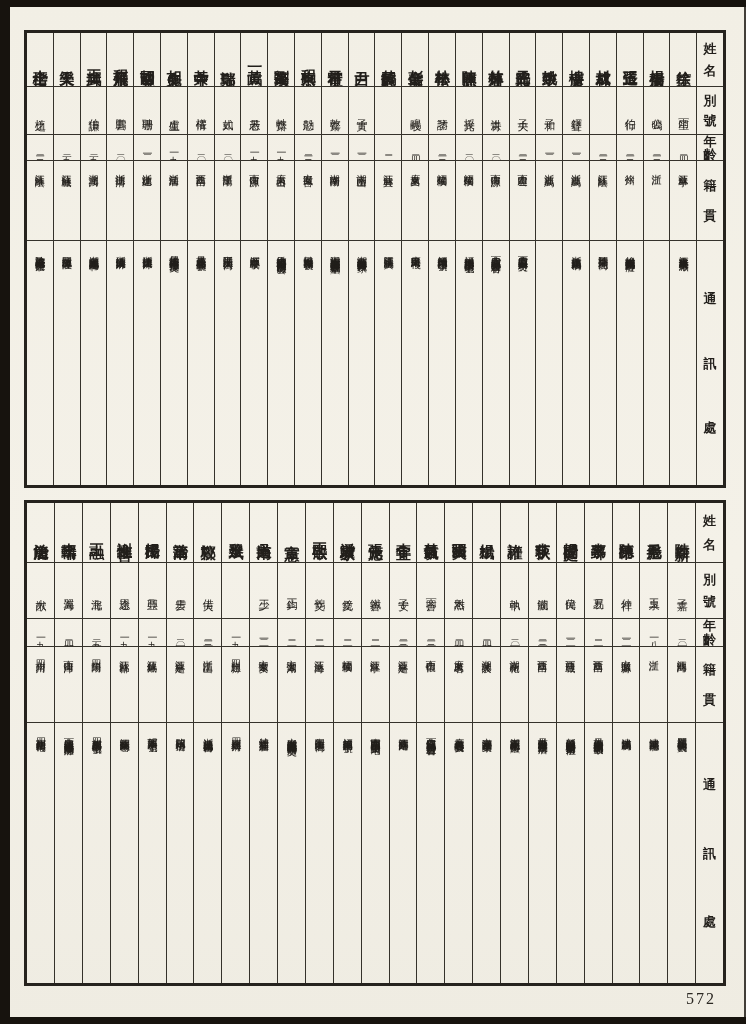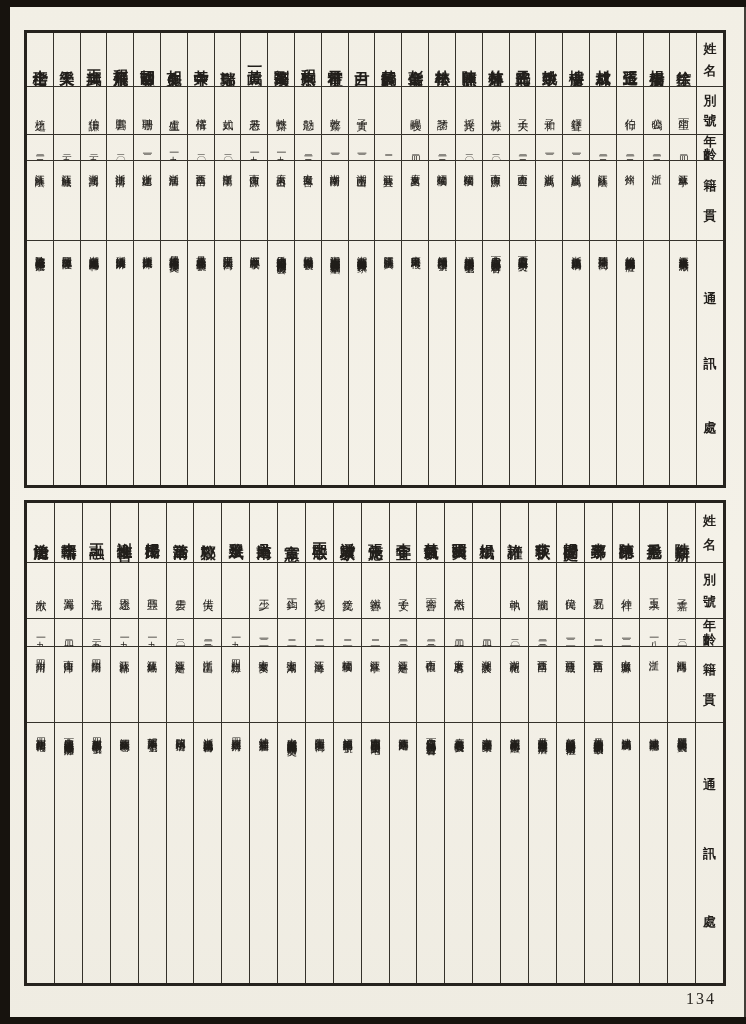--- a/index.html
+++ b/index.html
@@ -969,14 +969,14 @@
           <div class="cell cell-native">
             <span class="vtext">四川南川</span>
           </div>
           <div class="cell cell-address">
             <span class="vtext">四川南川西街韓宅轉</span>
           </div>
         </div>
       </div>
   </div>
 
-  <div class="page-num">134</div>
+  <div class="page-num">572</div>
 </div>
 
 </body></html>

